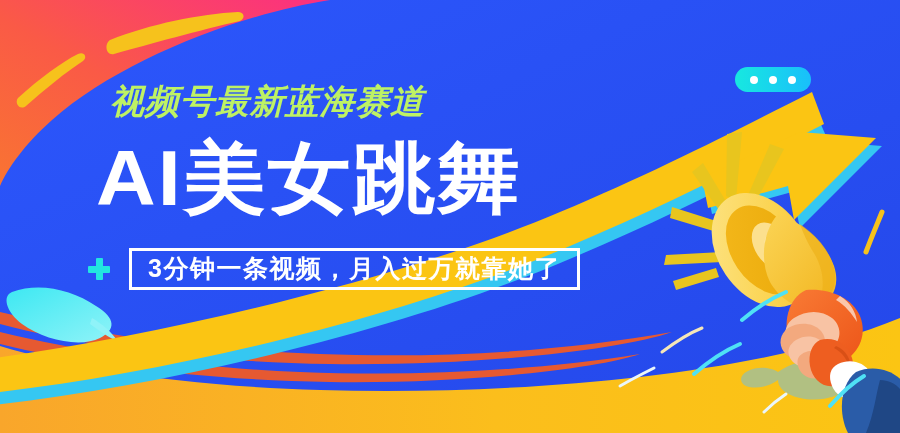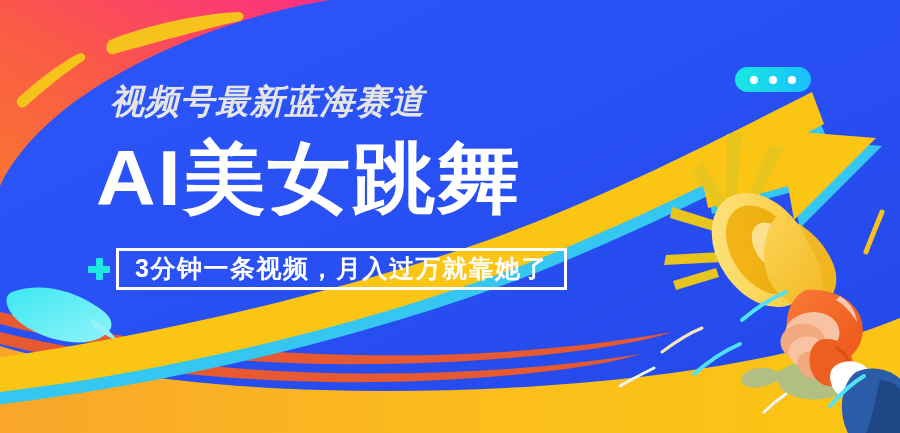--- a/index.html
+++ b/index.html
@@ -36,21 +36,21 @@
     pointer-events: none;
   }
 
   .eyebrow {
     position: absolute;
     left: 110px;
     top: 82px;
     font-size: 34px;
     font-weight: bold;
     font-style: italic;
-    color: #e5e5e5;
+    color: #bef264;
     letter-spacing: 1px;
     white-space: nowrap;
     line-height: 1.12;
   }
 
   .headline {
     position: absolute;
     left: 96px;
     top: 138px;
     font-size: 78px;
@@ -62,21 +62,21 @@
     transform: scaleX(1.06);
     transform-origin: left center;
   }
 
   .sub-row {
     position: absolute;
     left: 88px;
     top: 248px;
     display: flex;
     align-items: center;
-    gap: 6px;
+    gap: 19px;
   }
 
   .plus-icon {
     position: relative;
     width: 22px;
     height: 22px;
     flex: none;
   }
   .plus-icon::before,
   .plus-icon::after {

